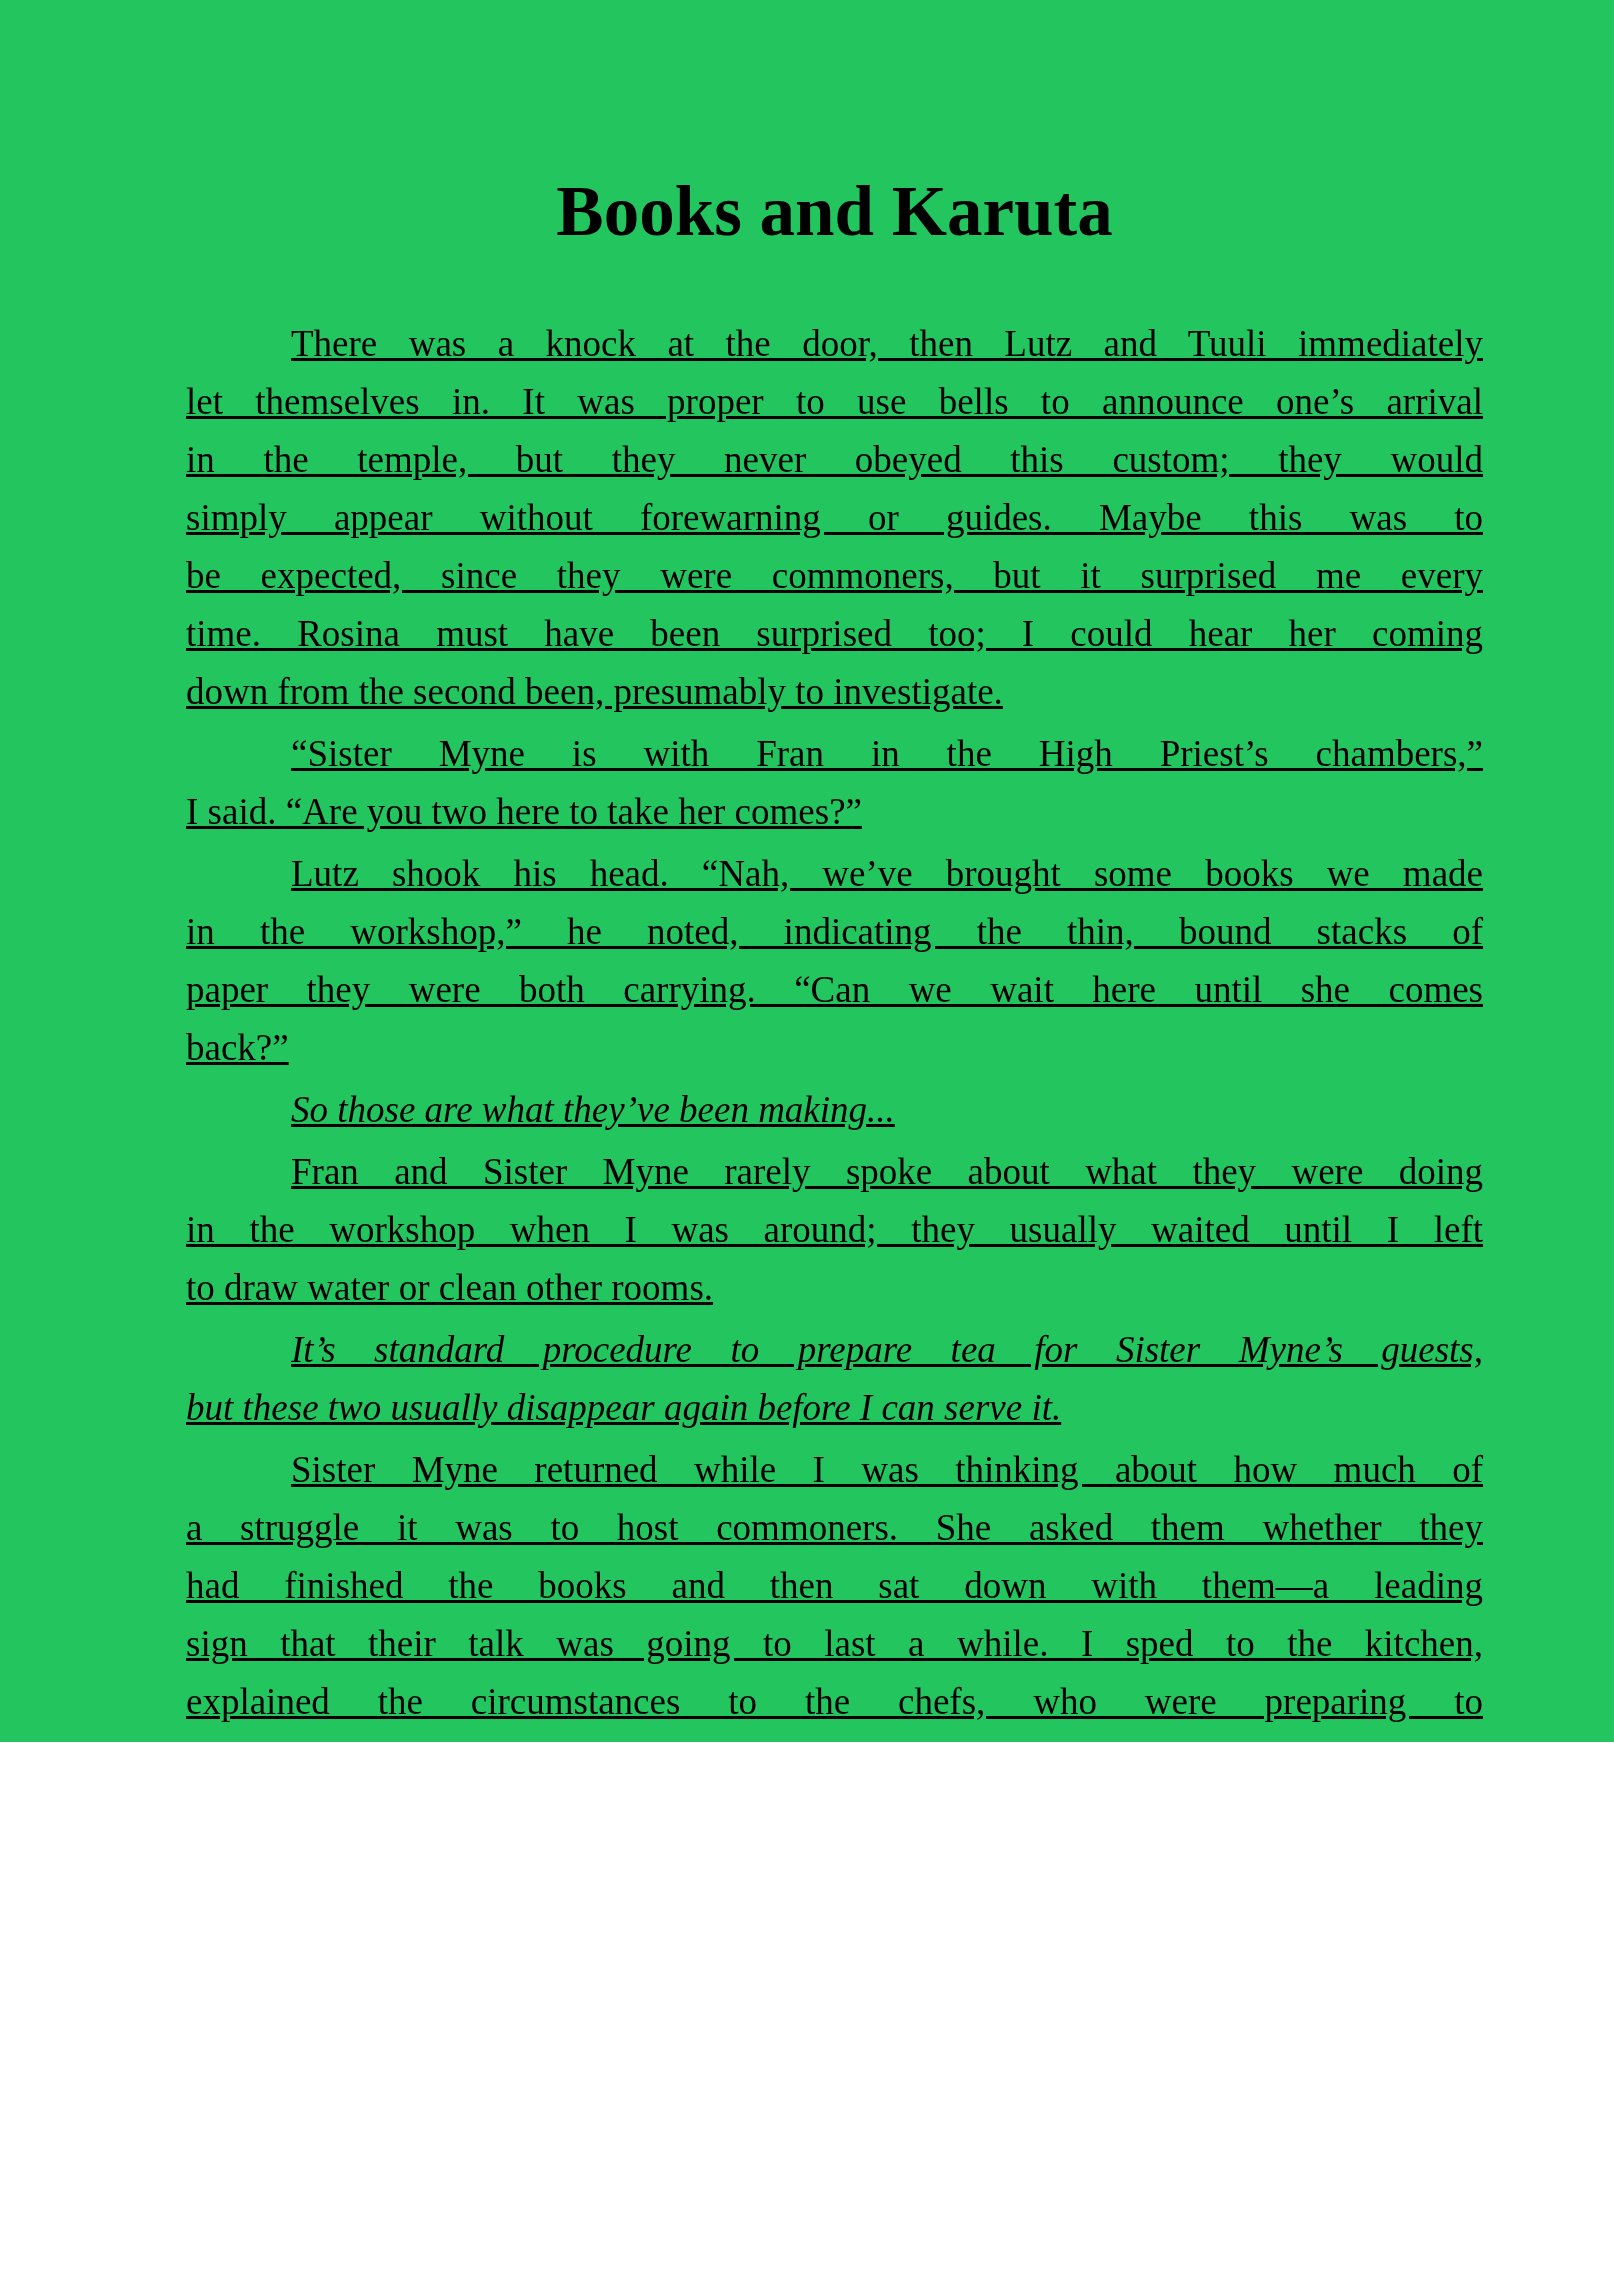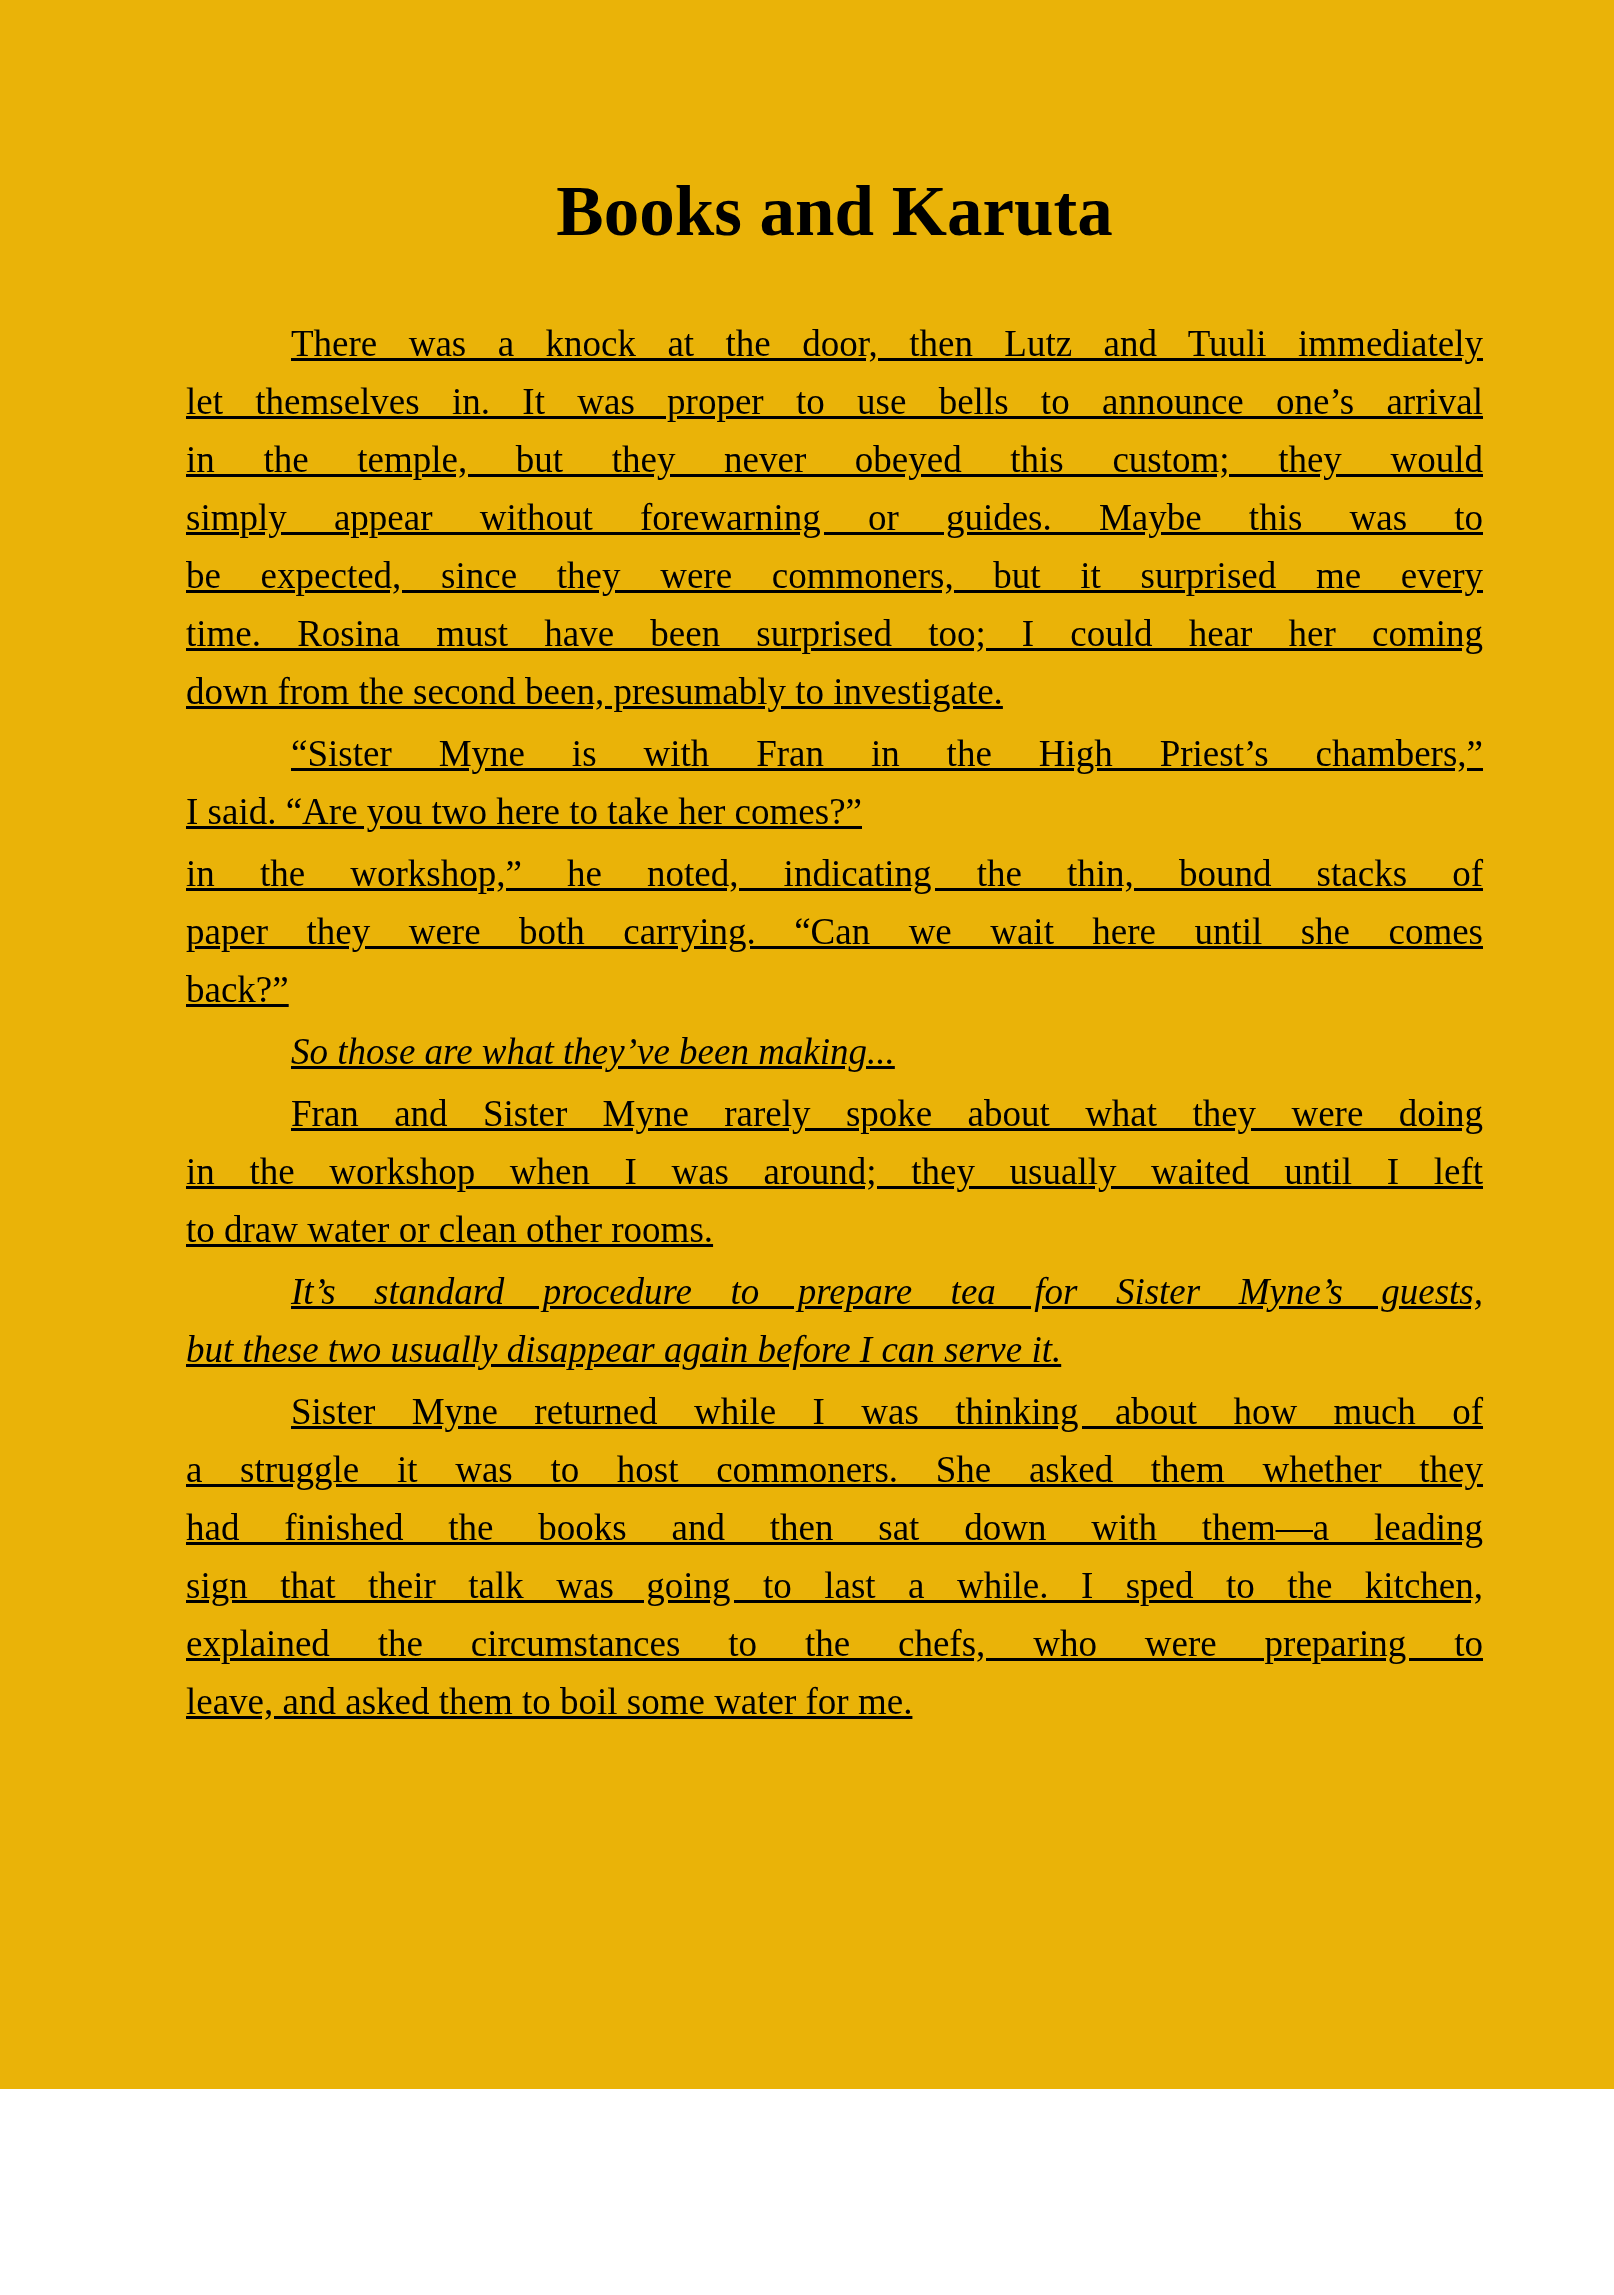--- a/index.html
+++ b/index.html
@@ -3,22 +3,22 @@
 <meta charset="utf-8">
 <style>
   html, body {
     margin: 0;
     padding: 0;
     background: #ffffff;
   }
   .page {
     position: relative;
     width: 1614px;
-    height: 2089px;
-    background: #eab308;
+    height: 1742px;
+    background: #22c55e;
     color: #000000;
     font-family: "Liberation Serif", "DejaVu Serif", serif;
     overflow: hidden;
   }
   .title {
     margin: 169px 127px 0 182px;
     text-align: center;
     font-size: 71px;
     font-weight: bold;
     line-height: 1.2;
@@ -52,20 +52,21 @@
         <div class="line jfull">simply appear without forewarning or guides. Maybe this was to</div>
         <div class="line jfull">be expected, since they were commoners, but it surprised me every</div>
         <div class="line jfull">time. Rosina must have been surprised too; I could hear her coming</div>
         <div class="line">down from the second been, presumably to investigate.</div>
       </div>
       <div class="para">
         <div class="line indent jfull">“Sister Myne is with Fran in the High Priest’s chambers,”</div>
         <div class="line">I said. “Are you two here to take her comes?”</div>
       </div>
       <div class="para">
+        <div class="line indent jfull">Lutz shook his head. “Nah, we’ve brought some books we made</div>
         <div class="line jfull">in the workshop,” he noted, indicating the thin, bound stacks of</div>
         <div class="line jfull">paper they were both carrying. “Can we wait here until she comes</div>
         <div class="line">back?”</div>
       </div>
       <div class="para italic">
         <div class="line indent">So those are what they’ve been making...</div>
       </div>
       <div class="para">
         <div class="line indent jfull">Fran and Sister Myne rarely spoke about what they were doing</div>
         <div class="line jfull">in the workshop when I was around; they usually waited until I left</div>

